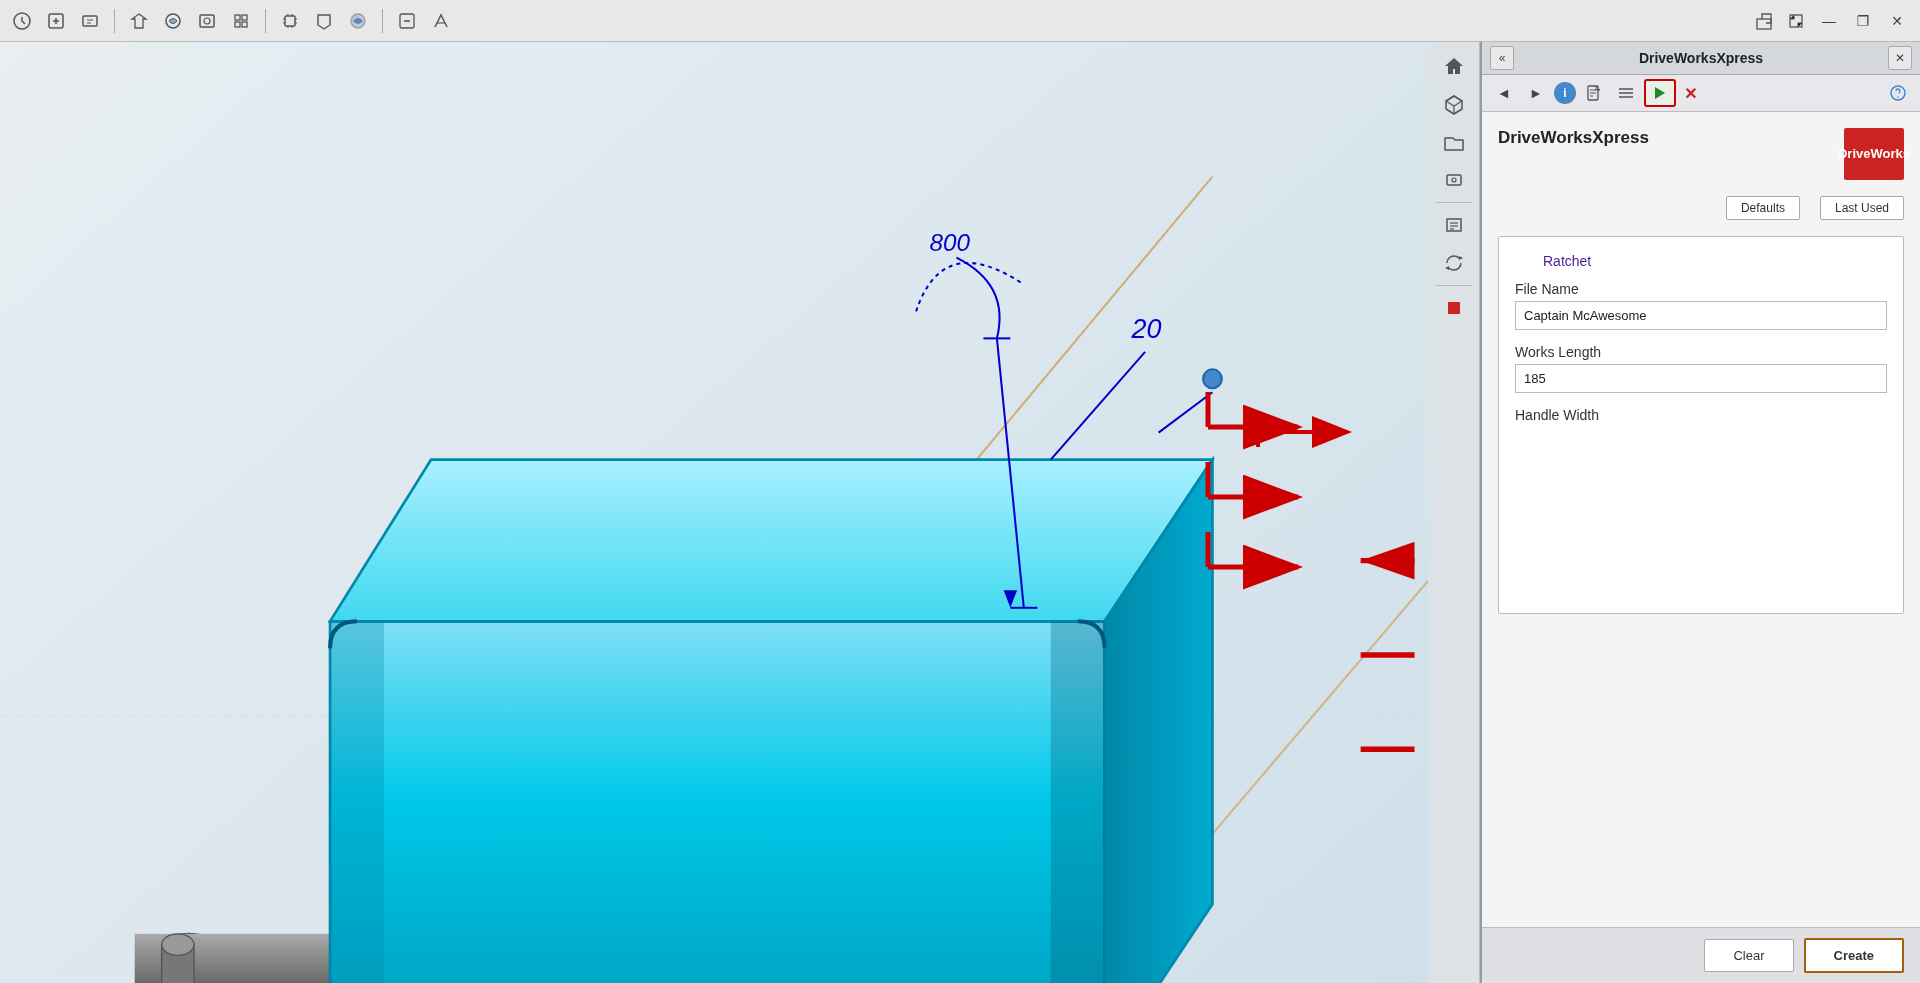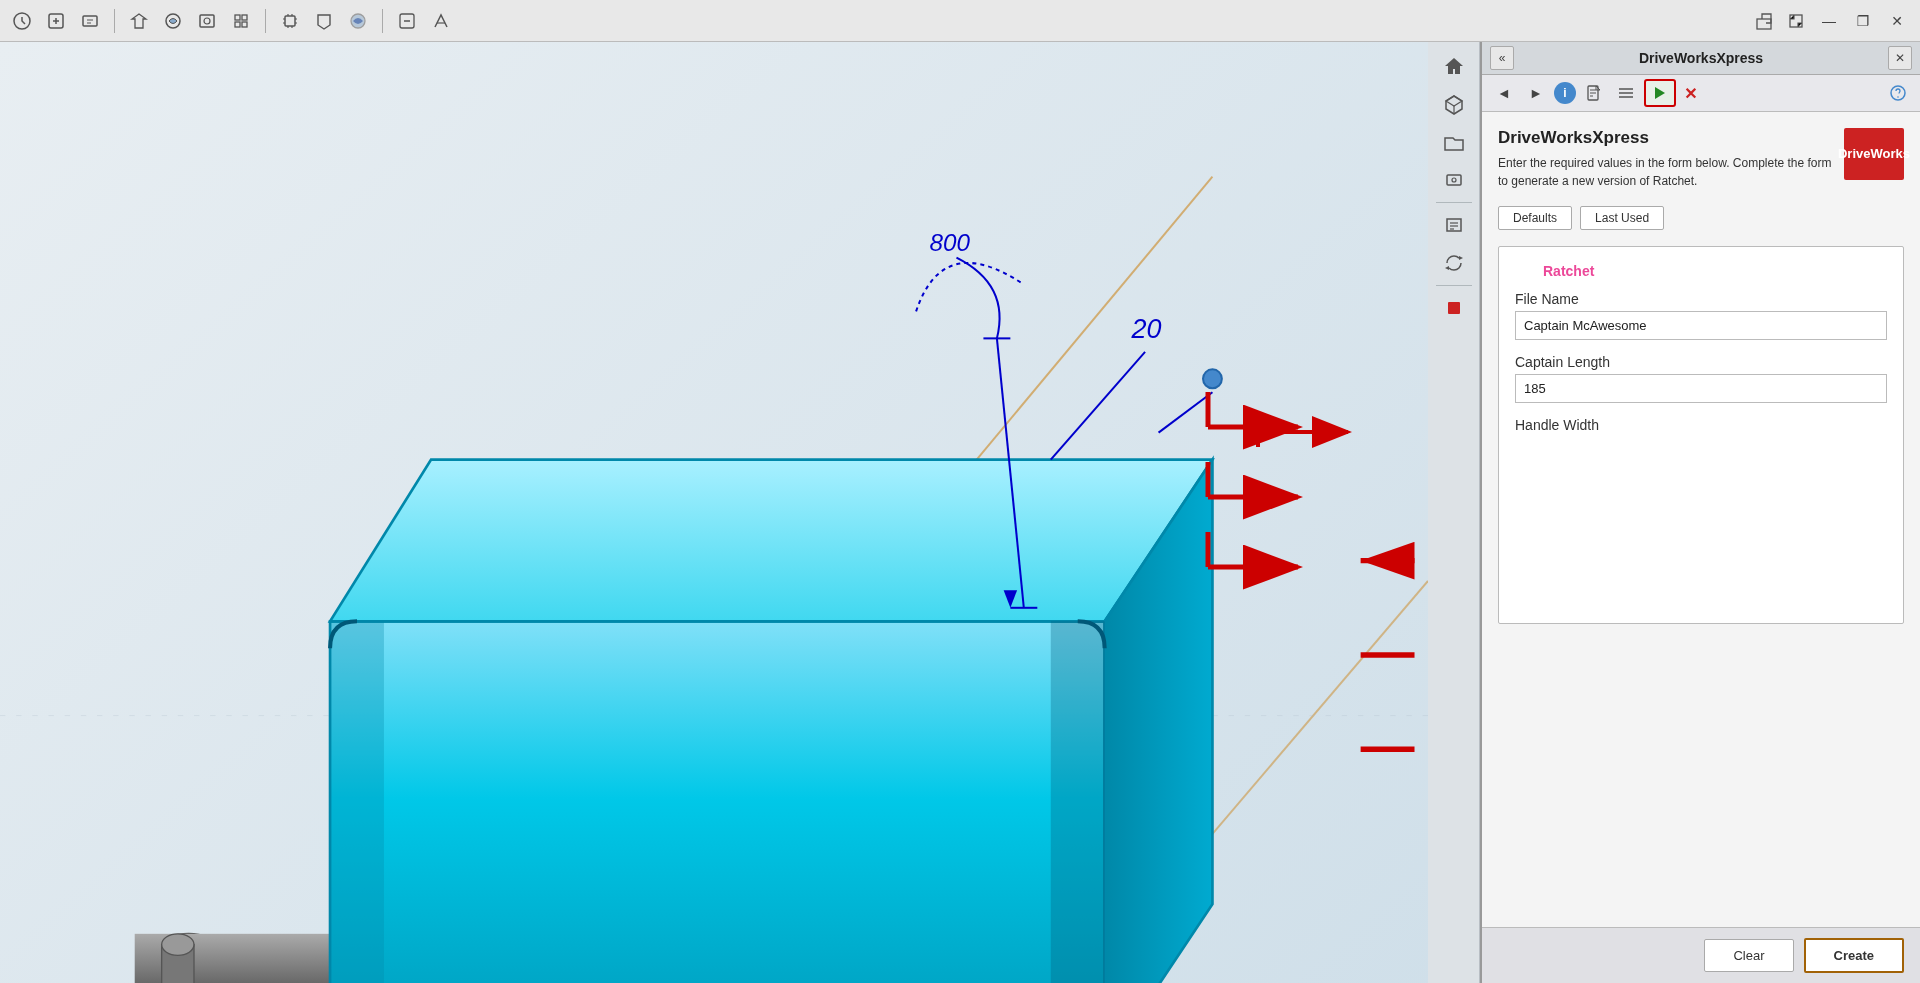--- a/index.html
+++ b/index.html
@@ -203,22 +203,23 @@
       justify-content: center;
       color: white;
       font-size: 10px;
       font-weight: bold;
       flex-shrink: 0;
       border-radius: 2px;
     }
 
     .defaults-row {
       display: flex;
-      gap: 8px;
+      gap: 20px;
       margin-bottom: 16px;
+      justify-content: flex-end;
     }
 
     .defaults-btn {
       padding: 4px 14px;
       border: 1px solid #aaa;
       background: white;
       cursor: pointer;
       border-radius: 2px;
       font-size: 12px;
       color: #333;
@@ -227,22 +228,22 @@
     
     .form-box {
       border: 1px solid #bbb;
       background: white;
       border-radius: 2px;
       padding: 16px;
     }
 
     .form-section-title {
       font-size: 14px;
-      font-weight: bold;
-      color: #ec4899;
+      font-weight: normal;
+      color: #4c1d95;
       margin-bottom: 12px;
       padding-left: 28px;
     }
 
     .form-field {
       margin-bottom: 14px;
     }
 
     .form-label {
       font-size: 14px;
@@ -655,21 +656,20 @@
             <circle cx="9" cy="13" r="0.8" fill="#4488cc"></circle>
           </svg>
       </div>
     </div>
 
     <div class="panel-content">
 
       <div class="driveworks-header">
         <div style="flex:1;">
           <div class="driveworks-title">DriveWorksXpress</div>
-          <div class="driveworks-desc">Enter the required values in the form below. Complete the form to generate a new version of Ratchet.</div>
         </div>
         <div class="driveworks-logo">
           <span style="font-size:13px; font-weight:bold; line-height:1.3;">Drive</span>
           <span style="font-size:13px; font-weight:bold; line-height:1.3;">Works</span>
         </div>
       </div>
 
       <div class="defaults-row">
         <button class="defaults-btn">Defaults</button>
         <button class="defaults-btn">Last Used</button>
@@ -677,21 +677,21 @@
 
       <div class="form-box">
         <div class="form-section-title">Ratchet</div>
 
         <div class="form-field">
           <label class="form-label">File Name</label>
           <input class="form-input" type="text" value="Captain McAwesome" style="">
         </div>
 
         <div class="form-field">
-          <label class="form-label">Captain Length</label>
+          <label class="form-label">Works Length</label>
           <input class="form-input" type="text" value="185" style="">
         </div>
 
         <div class="form-field">
           <label class="form-label">Handle Width</label>
         </div>
 
         <div style="height: 160px;"></div>
       </div>
     </div>

